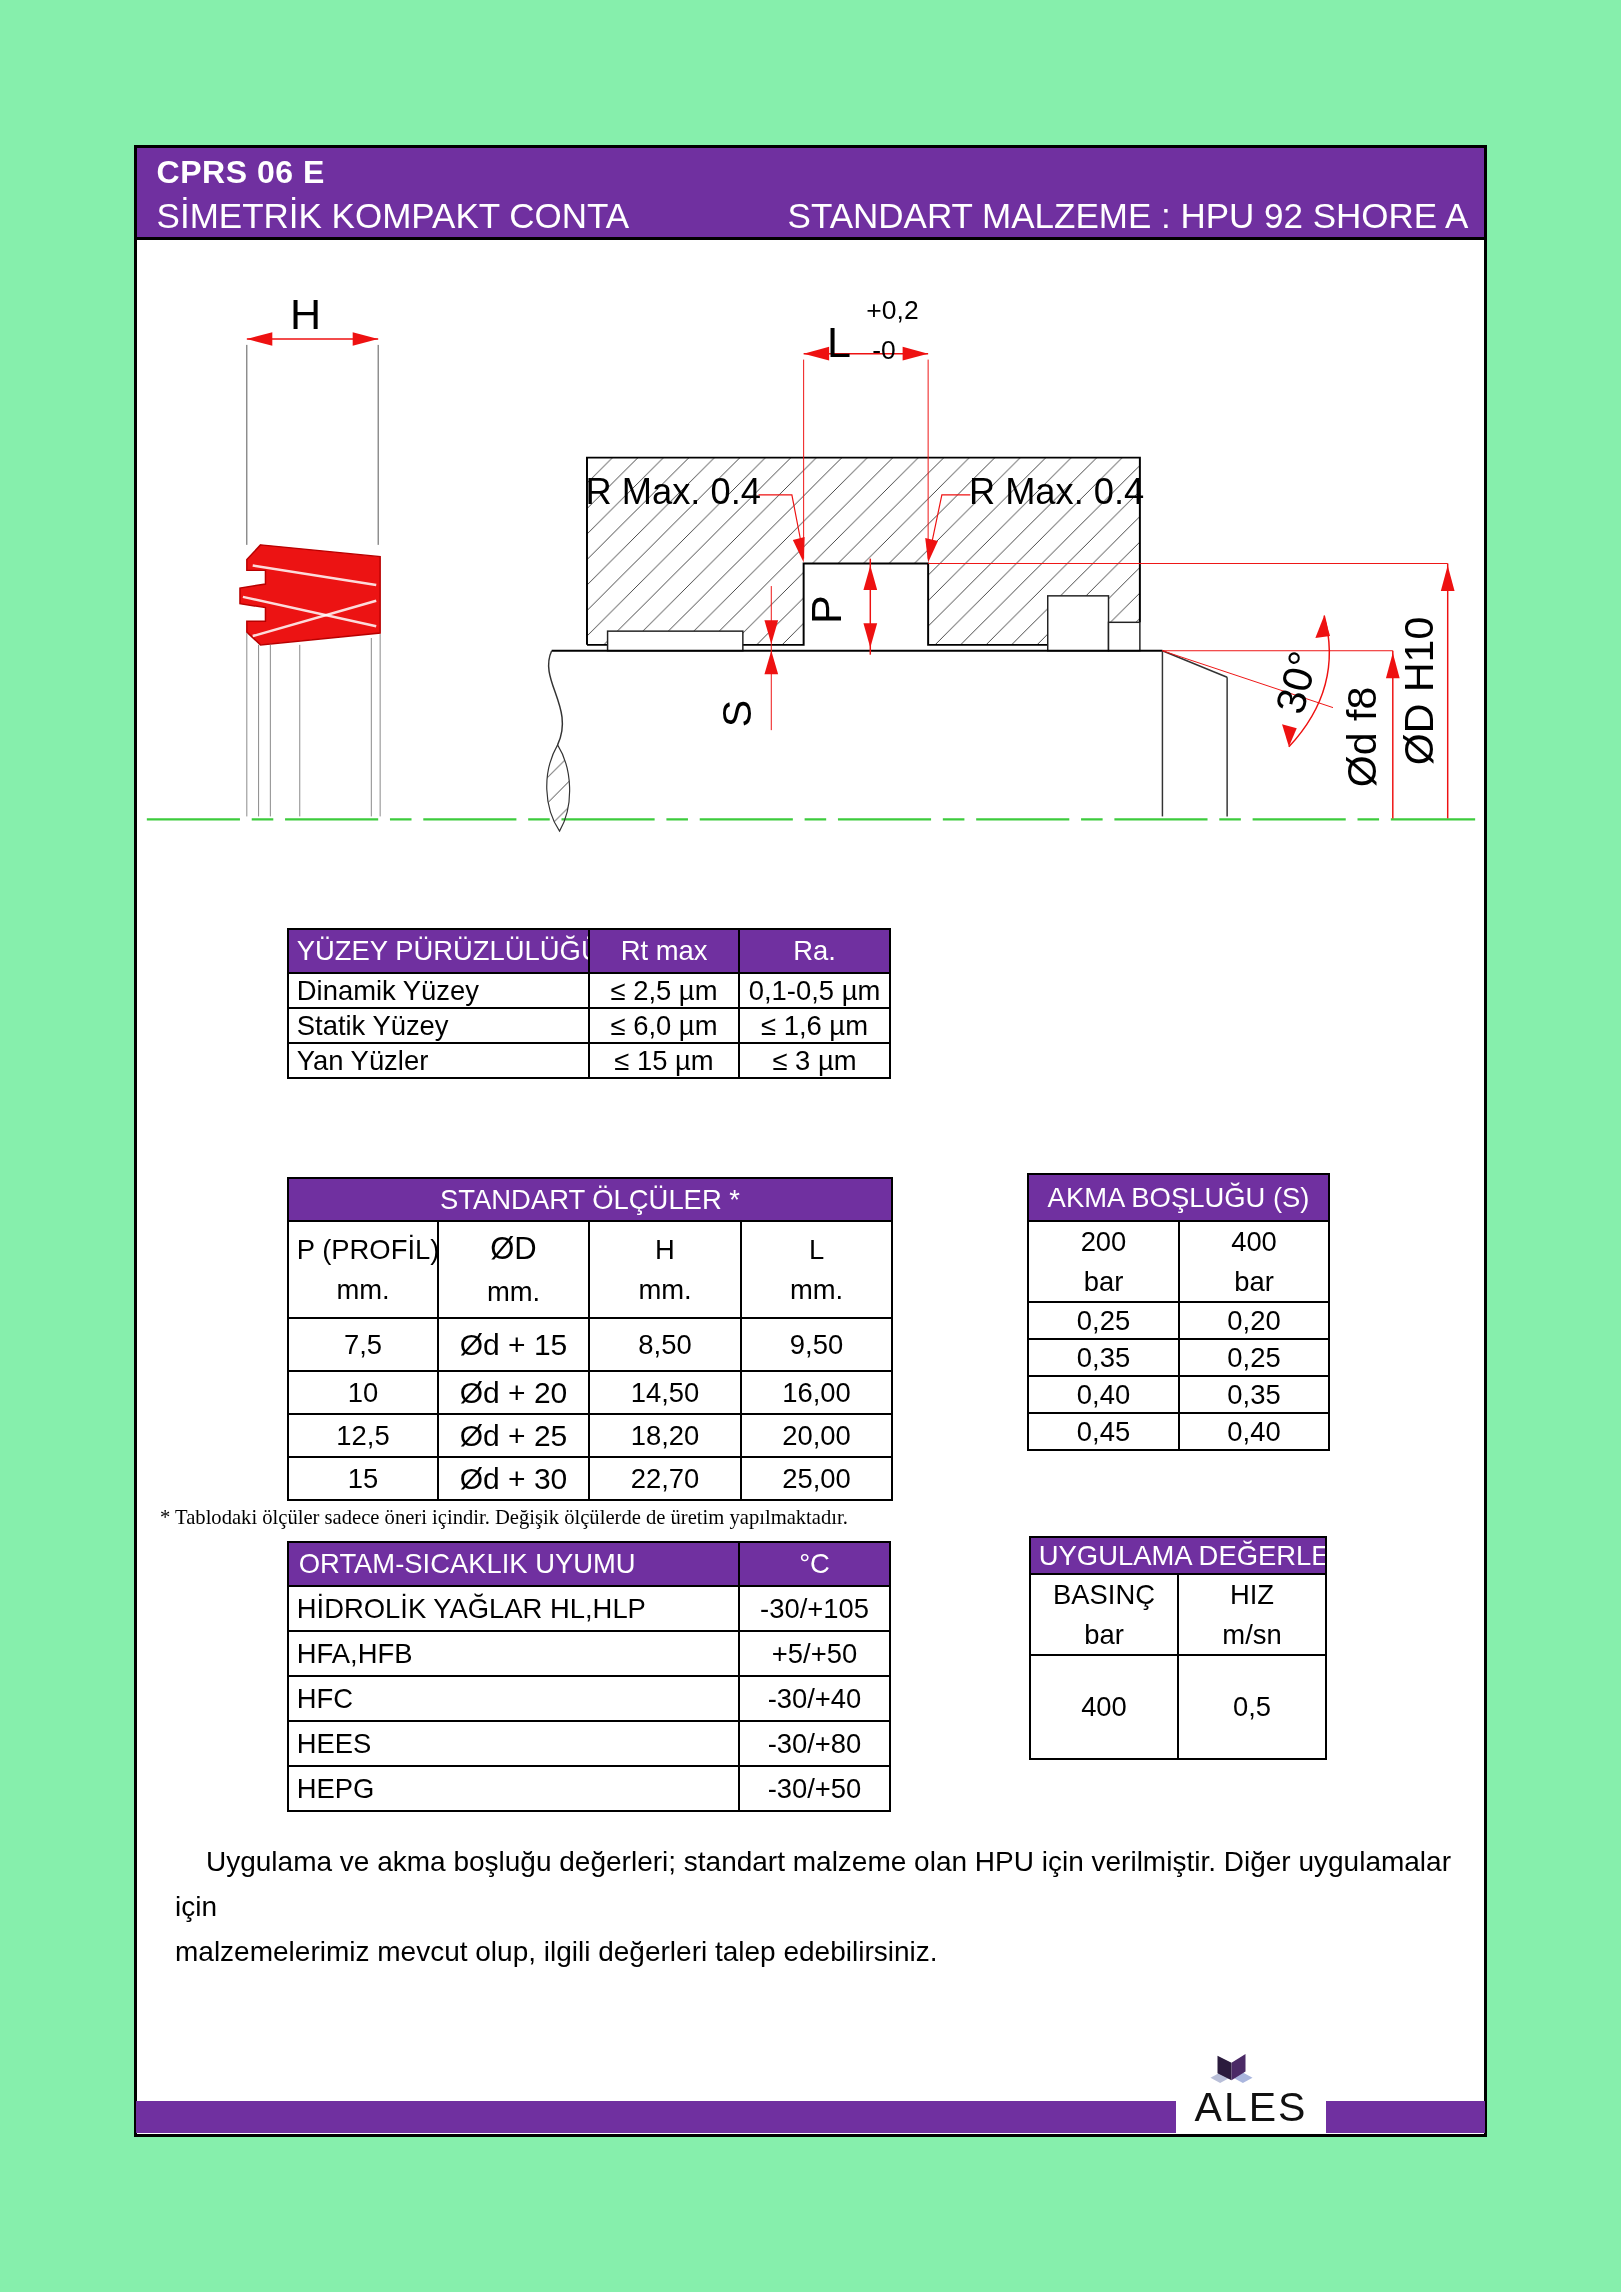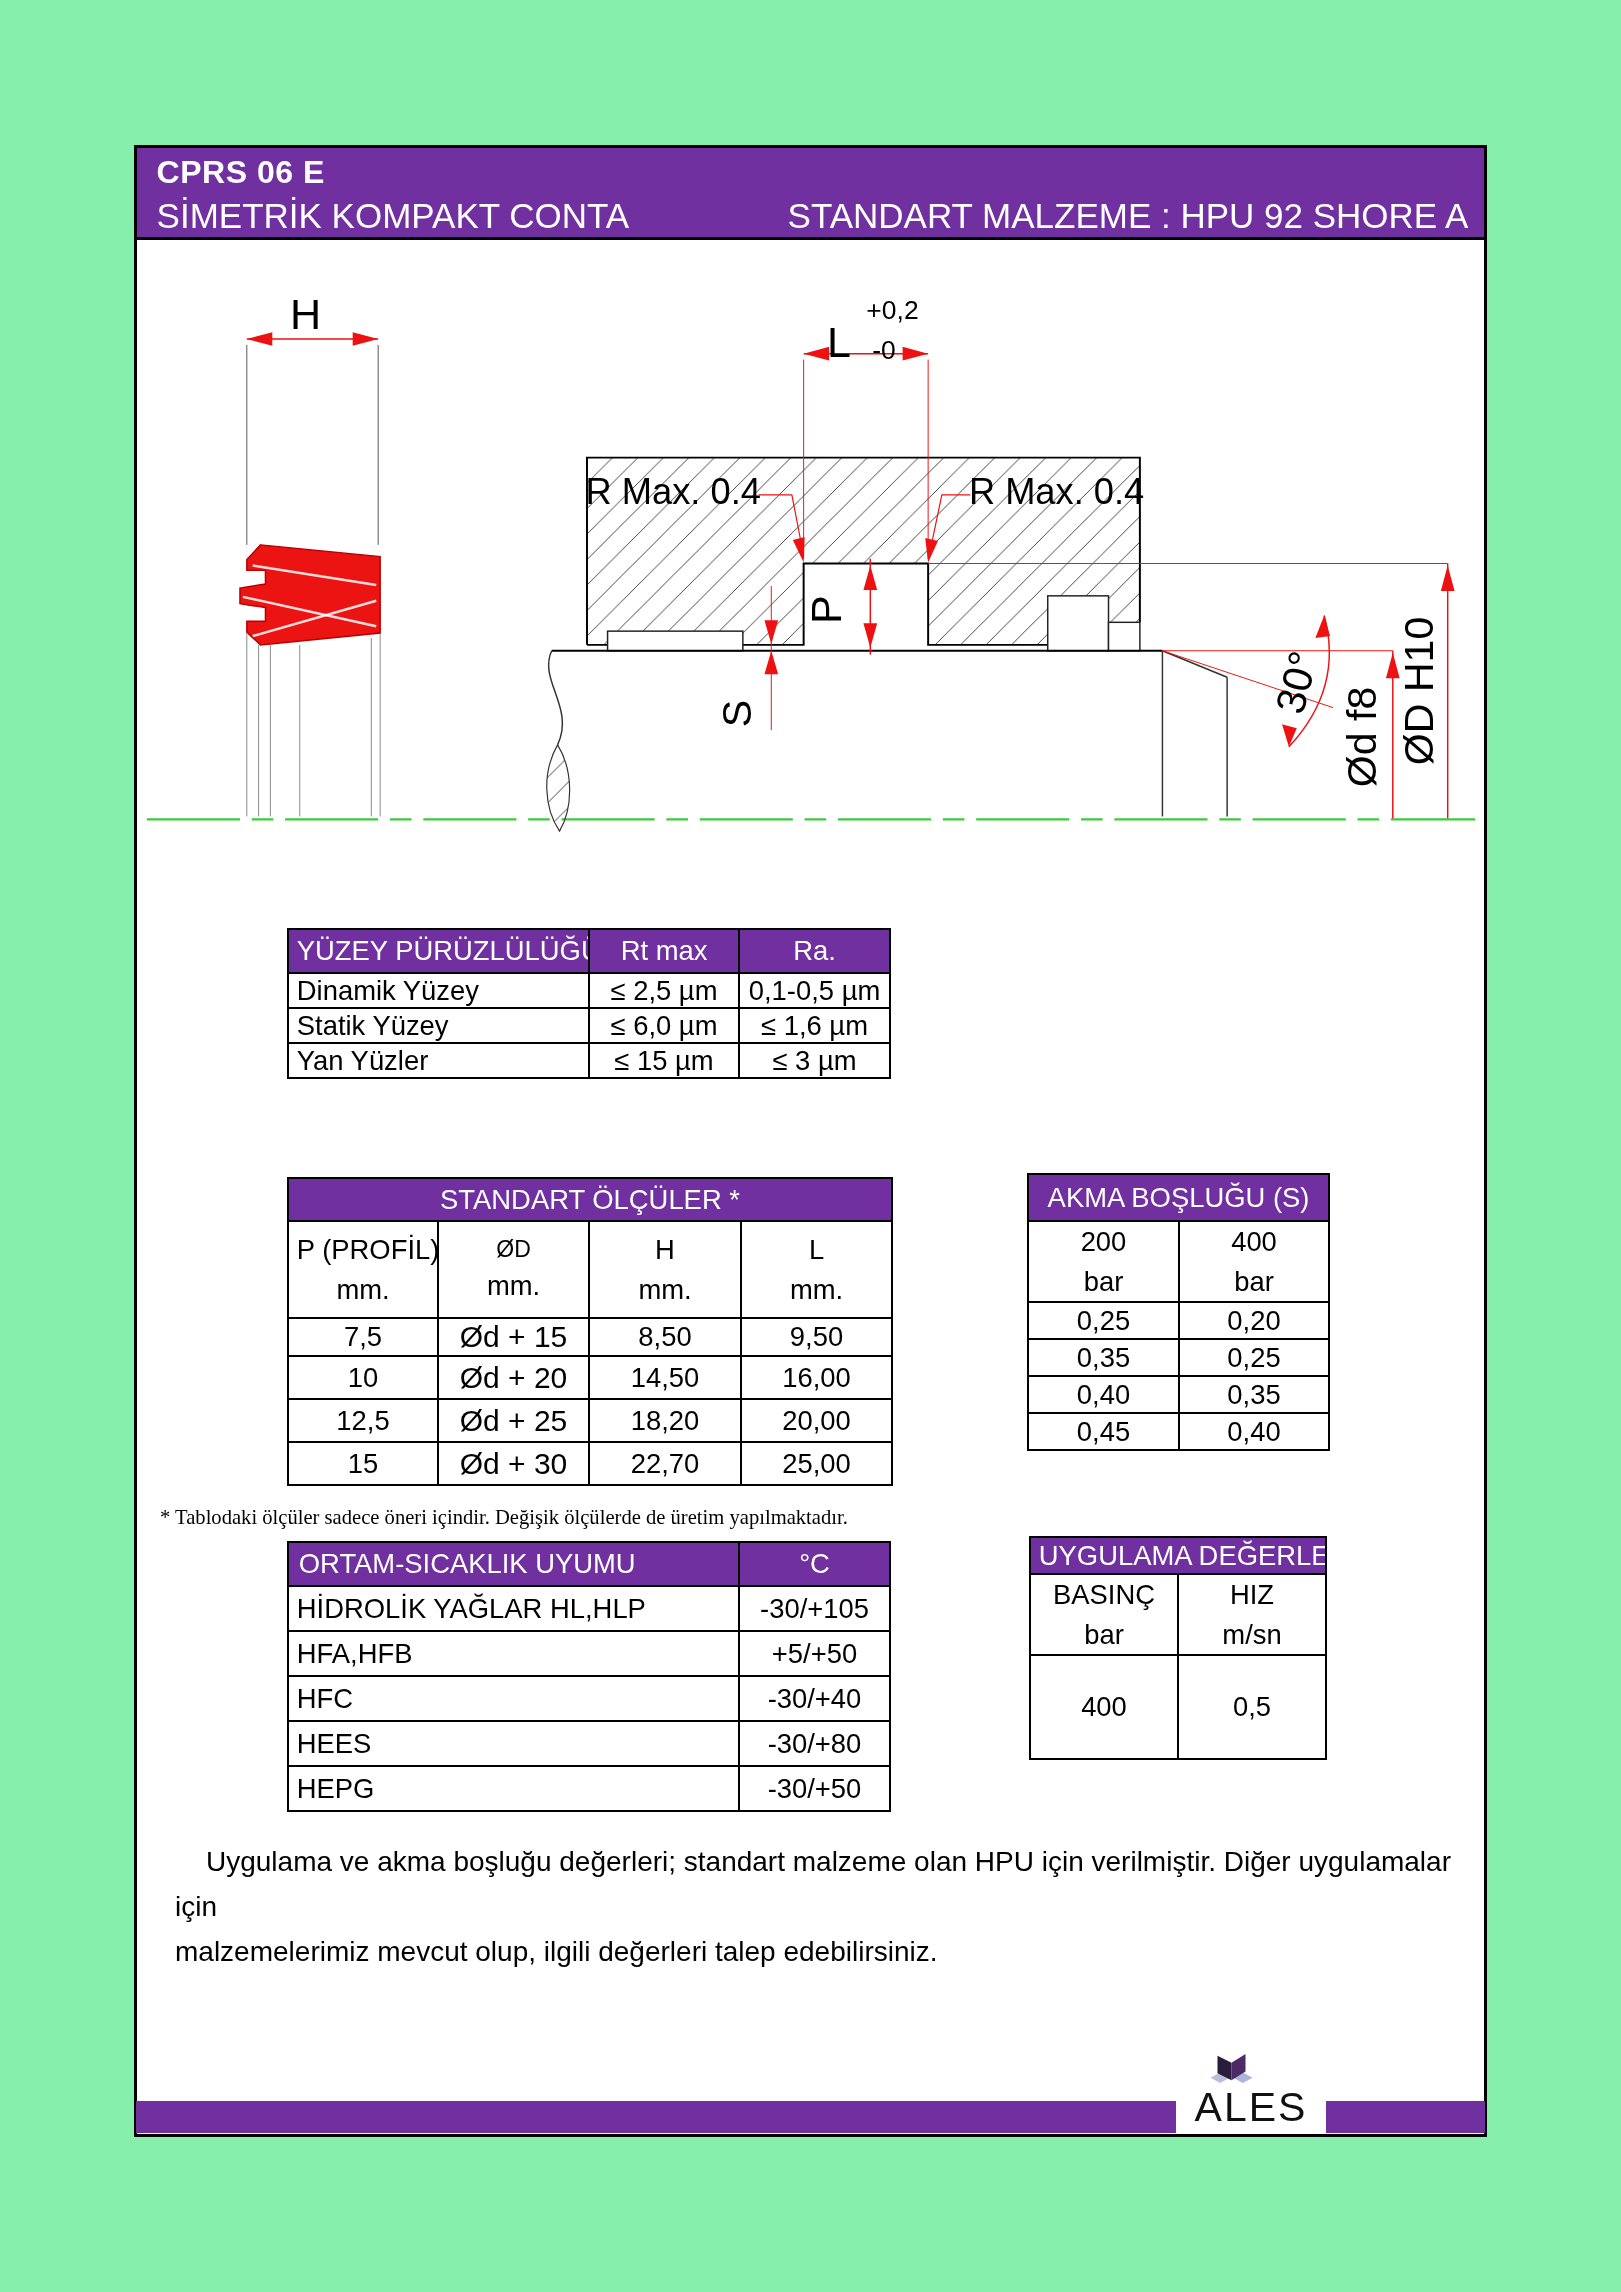--- a/index.html
+++ b/index.html
@@ -197,33 +197,33 @@
     <tbody>
         <tr style="height:43px">
       <th colspan="4">STANDART ÖLÇÜLER *</th>
     </tr>
     <tr style="height:97px">
       <td class="cell-c sub2">
         <div>P (PROFİL)</div>
         <div>mm.</div>
       </td>
       <td class="cell-c sub2">
-        <div style="font-size:23px;">ØD</div>
+        <div style="font-size:31px;">ØD</div>
         <div>mm.</div>
       </td>
       <td class="cell-c sub2">
         <div>H</div>
         <div>mm.</div>
       </td>
       <td class="cell-c sub2">
         <div>L</div>
         <div>mm.</div>
       </td>
     </tr>
-    <tr style="height:38px">
+    <tr style="height:53px">
       <td class="cell-c">7,5</td>
       <td class="cell-c" style="font-size:30px">Ød + 15</td>
       <td class="cell-c">8,50</td>
       <td class="cell-c">9,50</td>
     </tr>
     <tr style="height:43px">
       <td class="cell-c">10</td>
       <td class="cell-c" style="font-size:30px">Ød + 20</td>
       <td class="cell-c">14,50</td>
       <td class="cell-c">16,00</td>

